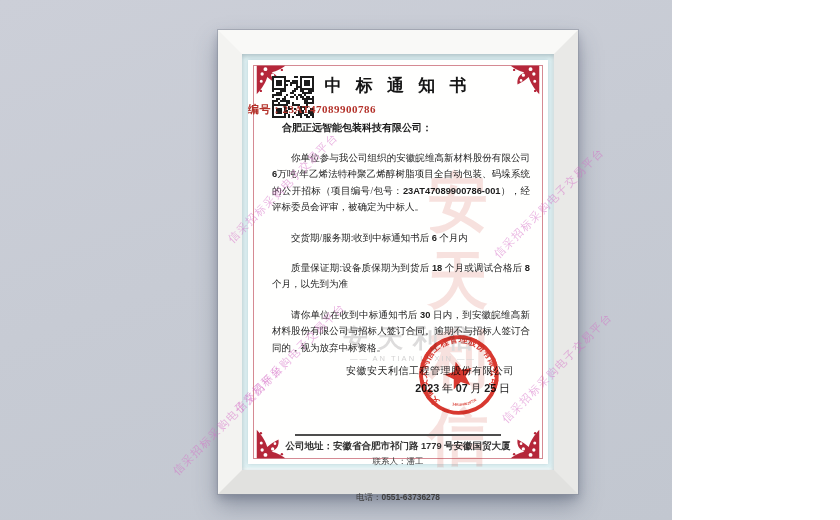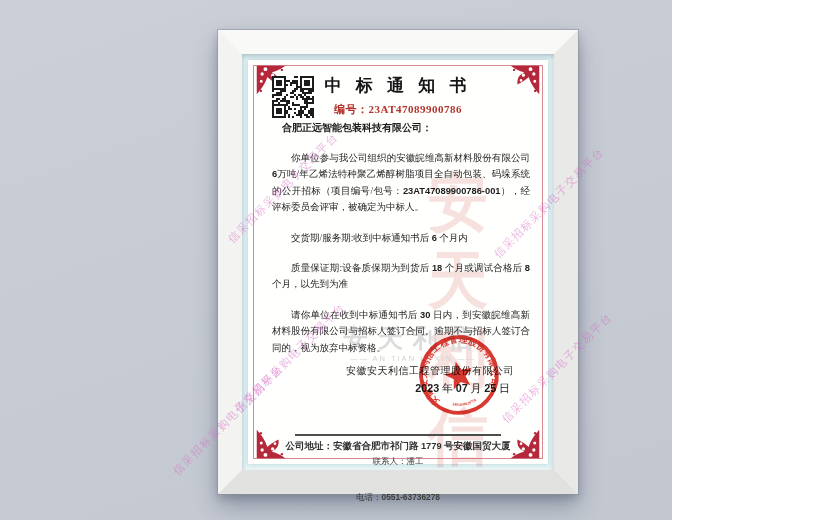--- a/index.html
+++ b/index.html
@@ -28,21 +28,21 @@
   .corner{position:absolute;width:30px;height:30px;color:#b5273a;}
   .corner.tl{left:8px;top:5px;}
   .corner.tr{right:8px;top:5px;transform:scaleX(-1);}
   .corner.bl{left:8px;bottom:5px;transform:scaleY(-1);}
   .corner.br{right:8px;bottom:5px;transform:scale(-1,-1);}
 
   
   .qr{position:absolute;left:24px;top:16px;width:42px;height:42px;shape-rendering:crispEdges;background:#fff;}
   .title{position:absolute;top:14px;left:0;right:0;margin:0;text-align:center;
          font-size:17px;font-weight:700;letter-spacing:5px;color:#151515;}
-  .number{position:absolute;top:42px;left:0;right:0;text-align:center;
+  .number{position:absolute;top:42px;left:0;right:0;
           font-size:11px;font-weight:700;color:#b4322a;letter-spacing:.5px;}
 
   
   .content{position:absolute;left:24px;right:18px;top:60px;z-index:1;color:#1c1c1c;}
   .addr-line{font-size:10px;line-height:16px;text-indent:1em;margin:0;font-weight:600;}
   .para{font-size:9.5px;line-height:16.4px;text-indent:2em;text-align:justify;margin:14px 0 0;}
   .para b,[data-richnum] b{font-family:"Liberation Sans","DejaVu Sans",sans-serif;font-size:.98em;}
 
   
   .seal-mark{position:absolute;left:150px;top:112px;width:126px;text-align:center;z-index:0;

